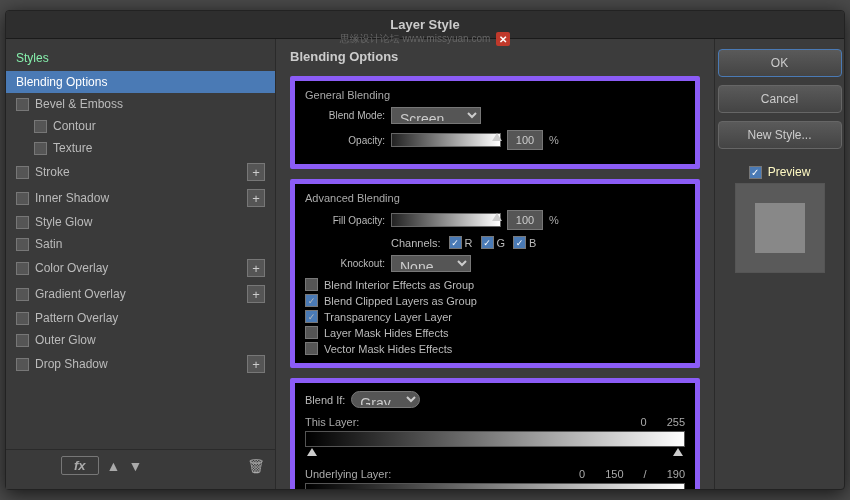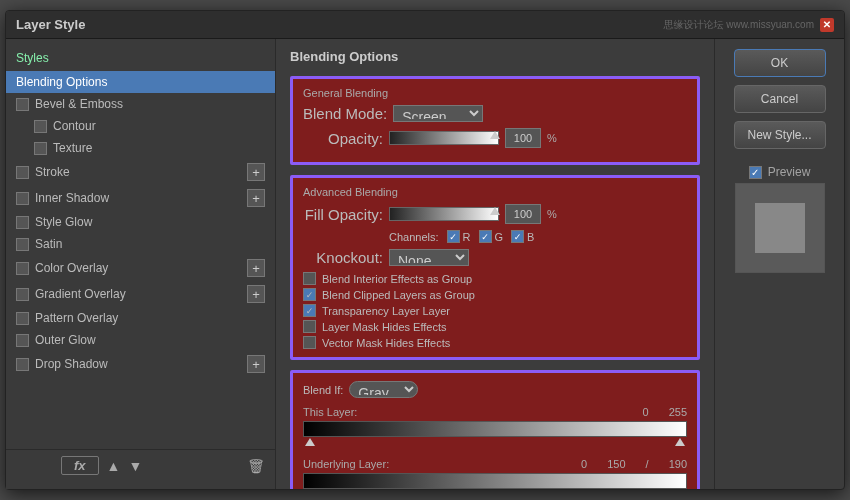--- a/index.html
+++ b/index.html
@@ -23,24 +23,26 @@
       border-radius: 4px;
       display: flex;
       flex-direction: column;
       box-shadow: 0 4px 20px rgba(0,0,0,0.7);
       position: relative;
     }
     .title-bar {
       background: #2e2e2e;
       padding: 6px 10px;
       display: flex;
+      align-items: center;
       justify-content: space-between;
       border-bottom: 1px solid #1a1a1a;
       border-radius: 4px 4px 0 0;
       height: 28px;
+      flex-direction: column;
     }
     .title-bar-text {
       color: #ccc;
       font-size: 13px;
       font-weight: bold;
     }
     .close-btn {
       width: 14px;
       height: 14px;
       background: #c0392b;
@@ -158,34 +160,34 @@
       display: flex;
       flex-direction: column;
       gap: 10px;
     }
     .subsection-title {
       color: #aaa;
       font-size: 11px;
       margin-bottom: 6px;
     }
     .section-box {
-      border: 3px solid #8b5cf6;
+      border: 5px solid #8b5cf6;
       padding: 8px 10px;
       border-radius: 2px;
-      background: #7f1d1d;
+      background: #000000;
     }
     .field-row {
       display: flex;
       align-items: center;
       margin-bottom: 6px;
       gap: 6px;
     }
     .field-label {
       color: #bbb;
-      font-size: 15px;
+      font-size: 10px;
       min-width: 80px;
       text-align: right;
     }
     .field-label-left {
       color: #bbb;
       font-size: 11px;
       text-align: center;
       min-width: 60px;
     }
     select.ps-select {
@@ -333,21 +335,21 @@
     .right-panel {
       width: 130px;
       padding: 10px 8px;
       display: flex;
       flex-direction: column;
       align-items: center;
       gap: 8px;
       border-left: 1px solid #2a2a2a;
     }
     .ps-button {
-      width: 92px;
+      width: 124px;
       height: 28px;
       background: linear-gradient(to bottom, #5a5a5a, #444);
       border: 1px solid #666;
       border-radius: 4px;
       color: #ccc;
       font-size: 12px;
       cursor: pointer;
       display: flex;
       align-items: center;
       justify-content: center;
@@ -638,21 +640,21 @@
       </div>
     </div>
 
     <div class="right-panel">
       <button class="ps-button ok-btn">OK</button>
       <button class="ps-button">Cancel</button>
       <button class="ps-button">New Style...</button>
       <div class="preview-section">
         <div class="preview-label-row">
           <div class="checkbox-ch" style="font-size:10px;">✓</div>
-          <span style="color:#a3a3a3;font-size:12px;">Preview</span>
+          <span style="color:#fef9c3;font-size:12px;">Preview</span>
         </div>
         <div class="preview-box">
           <div class="preview-inner-box"></div>
         </div>
       </div>
     </div>
   </div>
 </div>
 
 </body></html>

